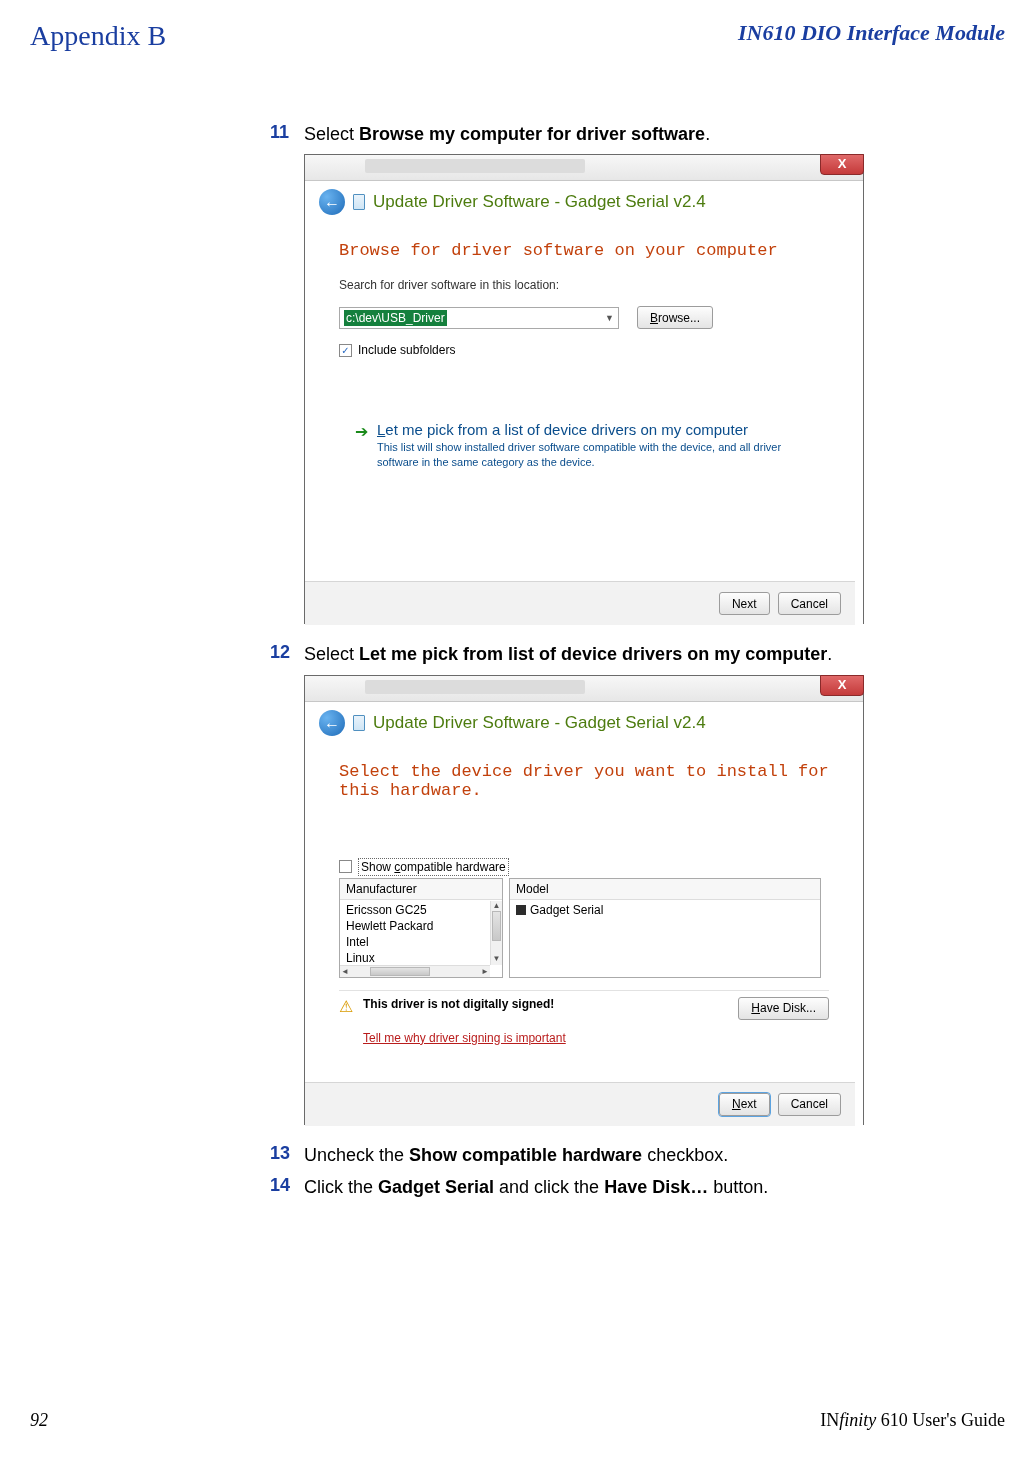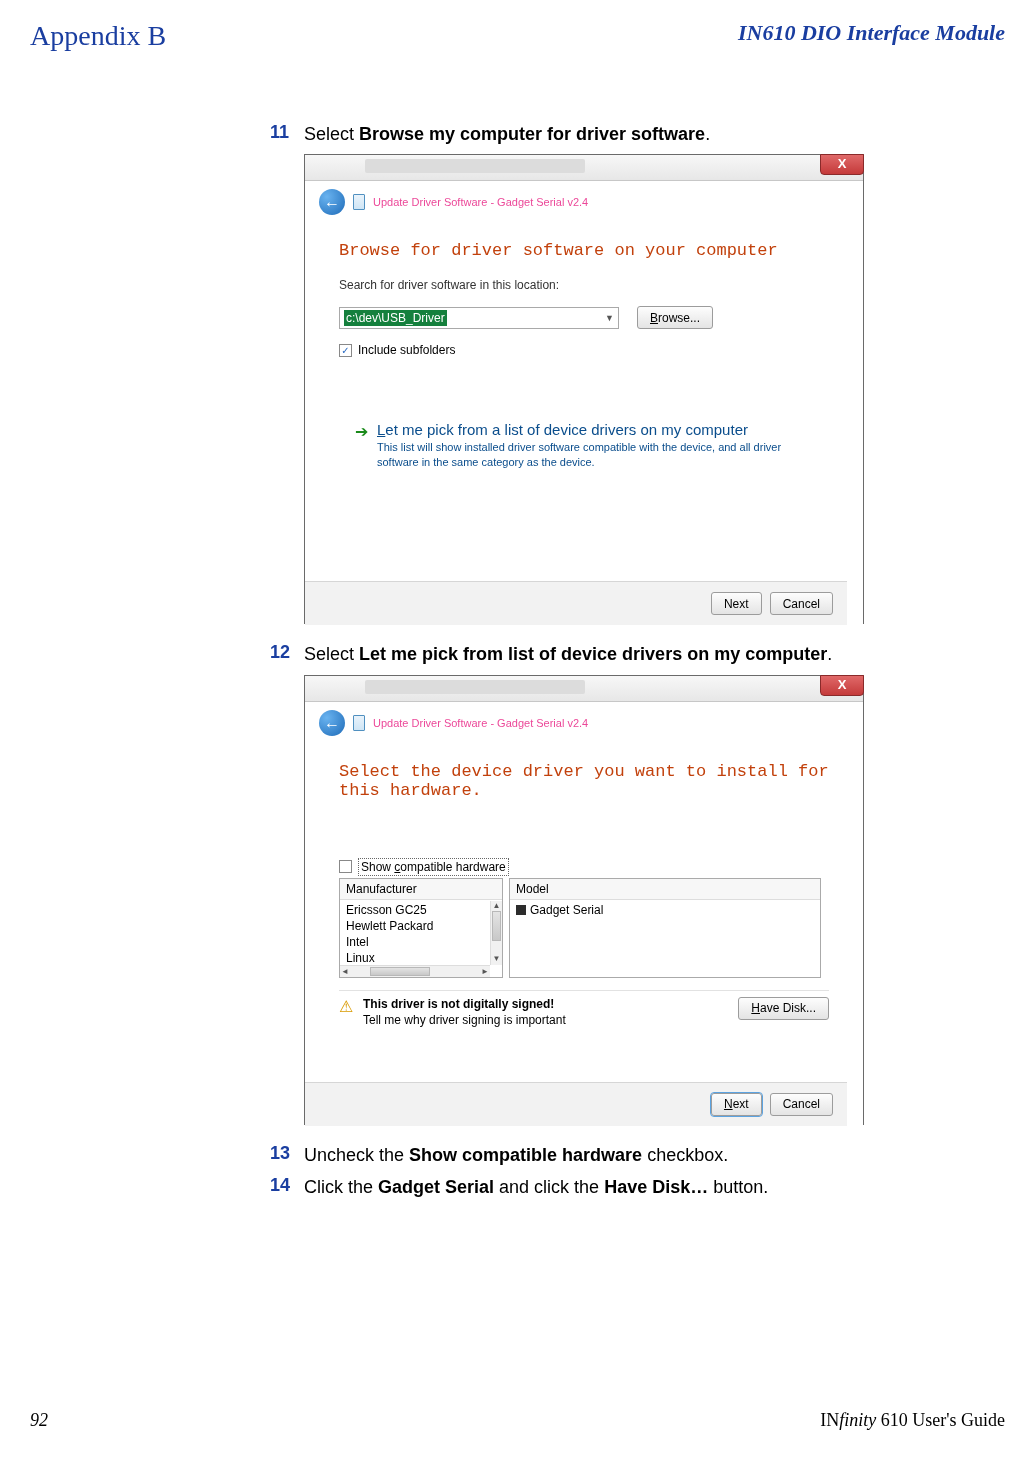--- a/index.html
+++ b/index.html
@@ -101,21 +101,21 @@
     background: radial-gradient(circle at 30% 30%, #69b3f0, #1e6bb8);
     display:flex; align-items:center; justify-content:center;
     color:#fff; font-size:16px;
   }
   .device-icon {
     width: 12px; height: 16px;
     border: 1px solid #5090c0;
     background: linear-gradient(#e9f3fb,#cfe5f5);
     border-radius: 1px;
   }
-  .nav-text { font-size: 11px; color:#ec4899; }
+  .nav-text { font-size: 17px; color:#4d7c0f; }
   .dlg-heading {
     color: #c2410c;
     font-size: 17px;
     padding: 22px 0 18px 34px;
     font-family: Liberation Mono, monospace;
   }
   .dlg-sub {
     font-size: 12px;
     color: #333;
     padding: 0 34px 10px 34px;
@@ -162,21 +162,21 @@
     color:#1a8a1a; font-size:16px; line-height:14px;
   }
   .blue-option .title {
     color:#0a4d8c; font-size:15px;margin-top:28px;
   }
   .blue-option .desc {
     color:#0a4d8c; font-size:11px; line-height:1.35; margin-top:2px;
     max-width:440px;
   }
   .dlg-footer {
-    position:absolute; bottom:0; left:0; right:16px;
+    position:absolute; bottom:0; left:0; right:8px;
     display:flex; justify-content:flex-end; gap:8px;
     padding:10px 14px;
     background:#f2f2f2;
     border-top:1px solid #d6d6d6;
   }
   .std-btn.primary { font-weight:normal; }
   .std-btn.default { outline:1px solid #5ca3e0; }
 
   
   .dlg-body2 { padding:0 34px; position:relative; }
@@ -205,21 +205,21 @@
   .model-sel .sq { width:10px; height:10px; background:#2c2c2c; }
   .sign-row { display:flex; align-items:center; justify-content:space-between; margin-top:12px; padding:6px 0; border-top:1px solid #e2e2e2;}
   .sign-left { display:flex; gap:8px; align-items:flex-start;}
   .warn-icon {
     width:16px; height:16px;
     display:inline-block;
     color:#d99a00;
   }
   .sign-text { font-size:12px; }
   .sign-text .bold { font-weight:bold; }
-  .sign-text .link { color:#000000; display:block; margin-top:2px;}
+  .sign-text .link { color:#b91c1c; text-decoration:underline; display:block; margin-top:20px;}
   .have-disk { align-self:flex-start; }
 
   .page-footer {
     position:absolute; bottom:28px; left:0; right:0;
     display:flex; justify-content:space-between;
     padding:0 30px;
     font-family:"Times New Roman", serif;
   }
   .page-num { font-size:18px; font-style:italic;}
   .guide-title { font-size:18px; font-style:italic;}

